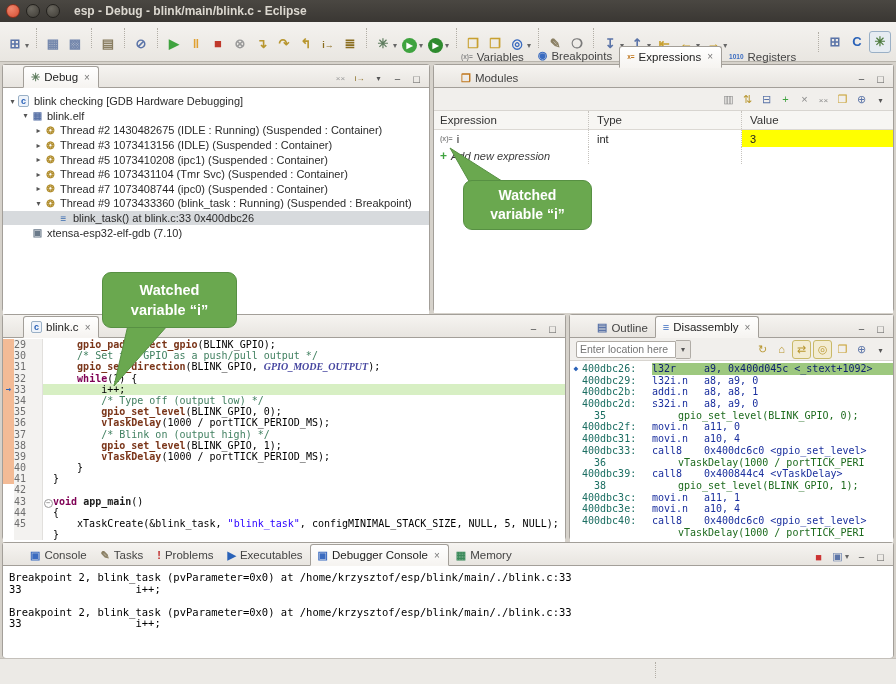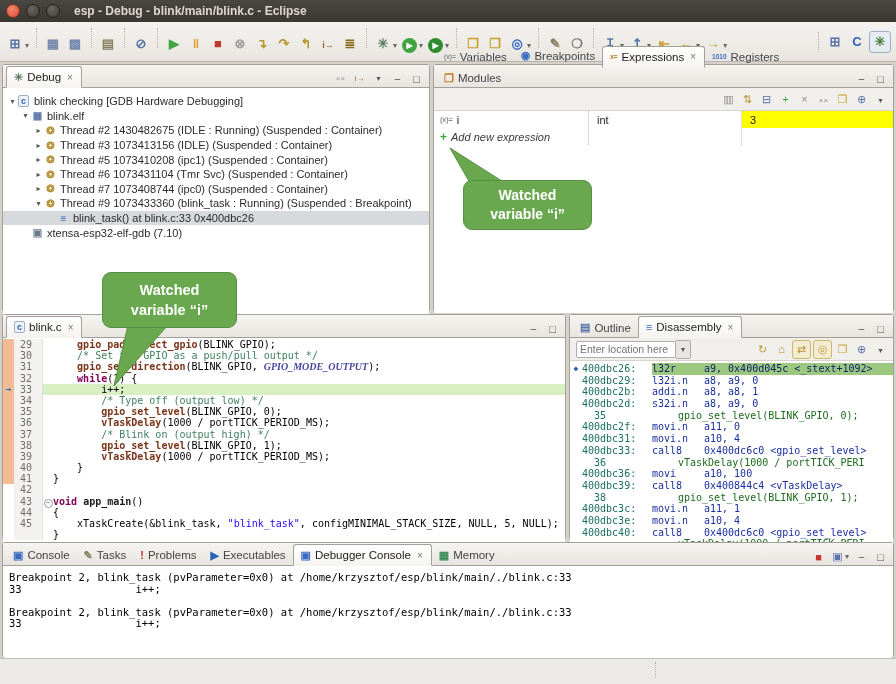--- a/index.html
+++ b/index.html
@@ -12,21 +12,21 @@
   .toolbar{position:absolute;left:0;top:22px;width:896px;height:40px;background:linear-gradient(#f4f2ef,#e9e6e1);border-bottom:1px solid #b8b4ac;display:flex;align-items:center;padding:0 4px;box-sizing:border-box;}
   .tbtn{display:inline-flex;align-items:center;justify-content:center;min-width:20px;height:20px;font-size:13px;font-weight:bold;border-radius:3px;margin:0 1px;cursor:default;}
   .tbtn.small{font-size:9px;}
   .tbtn.roundic{min-width:15px;width:15px;height:15px;border-radius:50%;font-size:8px;margin:0 3px;}
   .tbtn.pressed{background:#e6ecf2;border:1px solid #9ab0c6;}
   .ddarrow{font-size:8px;color:#666;margin:0 2px 0 -1px;}
   .tsep{display:inline-block;height:20px;border-left:1px dotted #b2aea6;margin:0 5px;}
   .toolbar-right{margin-left:auto;display:flex;align-items:center;}
   .quick-access{border:1px solid #aeaaa3;border-radius:3px;background:#f2f0ed;color:#666;font-size:11.5px;padding:2px 12px;margin-right:8px;}
   .panel{position:absolute;border:1px solid #a39f99;border-radius:3px;background:#efedea;box-sizing:border-box;}
-  .tabrow{height:22px;display:flex;align-items:flex-end;background:linear-gradient(#f6f4f1,#e8e5e0);border-bottom:1px solid #a39f99;padding-left:3px;position:relative;}
+  .tabrow{height:22px;display:flex;align-items:flex-end;background:linear-gradient(#f6f4f1,#e8e5e0);border-bottom:1px solid #a39f99;padding-left:20px;position:relative;}
   .tab{display:inline-flex;align-items:center;height:20px;padding:0 7px;font-size:11.5px;color:#444;position:relative;top:1px;white-space:nowrap;}
   .tab.active{background:linear-gradient(#ffffff,#f6f4f1);border:1px solid #a39f99;border-bottom:1px solid #f6f4f1;border-radius:3px 3px 0 0;color:#222;}
   .tabicon{font-size:11px;margin-right:4px;font-weight:bold;}
   .tabicon.tiny{font-size:6.5px;letter-spacing:0;}
   .tabicon.boxed{font-size:9px;border:1px solid #9ab0c6;background:#eef3fa;border-radius:2px;padding:0 2px;line-height:10px;}
   .tabclose{font-size:10px;color:#777;margin-left:5px;border:1px solid transparent;}
   .tabctrl{margin-left:auto;display:flex;align-items:center;padding-right:4px;}
   .pbtn{display:inline-flex;align-items:center;justify-content:center;min-width:17px;height:17px;font-size:11px;color:#555;margin-left:2px;}
   .pbtn.small{font-size:8px;}
   .pbtn.pressed{background:#f3ecd2;border:1px solid #c9b968;border-radius:3px;}
@@ -44,21 +44,21 @@
   .col-e{width:155px;padding-left:6px;box-sizing:border-box;border-right:1px dotted #c6c3be;height:100%;display:flex;align-items:center;}
   .col-t{width:153px;padding-left:8px;box-sizing:border-box;border-right:1px dotted #c6c3be;height:100%;display:flex;align-items:center;}
   .col-v{flex:1;padding-left:8px;box-sizing:border-box;height:100%;display:flex;align-items:center;}
   .xicon{font-size:7px;color:#8a8a8a;margin-right:4px;font-weight:bold;}
   .plus{color:#3fa33f;font-weight:bold;font-size:12px;margin-right:4px;}
   .additalic{font-style:italic;color:#3a3a3a;}
   
   .codeline{display:flex;height:11.2px;font-family:"DejaVu Sans Mono",monospace;font-size:10px;white-space:pre;align-items:center;}
   .ann{width:11px;flex:none;height:100%;font-size:9px;line-height:11px;color:#2a62b8;font-weight:bold;text-align:center;}
   .ann.range{background:#f3bb96;}
-  .lnum{width:24px;flex:none;text-align:center;padding-right:4px;color:#6e6e6e;background:#f3f2f0;border-right:1px solid #e2e0dd;height:100%;line-height:11.2px;}
+  .lnum{width:24px;flex:none;text-align:left;padding-right:4px;color:#6e6e6e;background:#f3f2f0;border-right:1px solid #e2e0dd;height:100%;line-height:11.2px;}
   .fold{width:10px;flex:none;text-align:center;height:100%;line-height:11px;}
   .foldmark{display:inline-block;width:7px;height:7px;border:1px solid #9a9a9a;border-radius:50%;font-size:7px;line-height:6px;color:#666;background:#fff;}
   .codetext{flex:1;height:100%;line-height:11.2px;}
   .currentline .codetext,.currentline .fold{background:#d7efc3;}
   .tk-p{color:#000;}
   .tk-k{color:#7f0055;font-weight:bold;}
   .tk-f{color:#7a3519;font-weight:bold;}
   .tk-d{color:#1a1a1a;font-weight:bold;}
   .tk-c{color:#3f7f5f;}
   .tk-s{color:#2a00ff;}
@@ -193,20 +193,25 @@
         </div></span>
     <span class="tabctrl" id="expr-tabctrl">
         <span class="pbtn" style="color: rgb(85, 85, 85);">−</span>
         <span class="pbtn" style="color: rgb(85, 85, 85);">□</span>
       </span>
   </div>
   <div class="viewtoolbar">
     <span id="expr-toolbar"><span class="pbtn" style="color: rgb(138, 138, 138);">▥</span><span class="pbtn" style="color: rgb(184, 150, 46);">⇅</span><span class="pbtn" style="color: rgb(91, 116, 168);">⊟</span><span class="pbtn" style="color: rgb(63, 163, 63);">+</span><span class="pbtn" style="color: rgb(138, 138, 138);">×</span><span class="pbtn small" style="color: rgb(138, 138, 138);">××</span><span class="pbtn" style="color: rgb(200, 160, 48);">❐</span><span class="pbtn" style="color: rgb(91, 116, 168);">⊕</span><span class="pbtn small" style="color: rgb(85, 85, 85);">▾</span></span>
   </div>
   <div class="content" style="height:202px;">
+    <div class="exprhead">
+      <span class="col-e">Expression</span>
+      <span class="col-t">Type</span>
+      <span class="col-v">Value</span>
+    </div>
     <div id="expr-rows">
         <div class="exprrow">
           <span class="col-e">
             <span class="xicon">(x)=</span>
             <span>i</span>
           </span>
           <span class="col-t">int</span>
           <span class="col-v" style="background: rgb(255, 255, 0);">3</span>
         </div>
         <div class="exprrow">
@@ -280,21 +285,20 @@
   <div class="content" id="disasm-lines" style="height:180px;padding-top:2px;">
       <div class="dline"><span class="dptr">◆</span><span class="daddr">400dbc26:</span><span class="dhlwrap dhl" style="display: flex; flex: 1 1 0%;"><span class="dmn">l32r</span><span class="dops">a9, 0x400d045c &lt;_stext+1092&gt;</span></span></div>
       <div class="dline"><span class="dptr"></span><span class="daddr">400dbc29:</span><span class="dhlwrap" style="display: flex; flex: 1 1 0%;"><span class="dmn">l32i.n</span><span class="dops">a8, a9, 0</span></span></div>
       <div class="dline"><span class="dptr"></span><span class="daddr">400dbc2b:</span><span class="dhlwrap" style="display: flex; flex: 1 1 0%;"><span class="dmn">addi.n</span><span class="dops">a8, a8, 1</span></span></div>
       <div class="dline"><span class="dptr"></span><span class="daddr">400dbc2d:</span><span class="dhlwrap" style="display: flex; flex: 1 1 0%;"><span class="dmn">s32i.n</span><span class="dops">a8, a9, 0</span></span></div>
       <div class="dline"><span class="dptr"></span><span class="dsrcnum">35</span><span class="dsrc">gpio_set_level(BLINK_GPIO, 0);</span></div>
       <div class="dline"><span class="dptr"></span><span class="daddr">400dbc2f:</span><span class="dhlwrap" style="display: flex; flex: 1 1 0%;"><span class="dmn">movi.n</span><span class="dops">a11, 0</span></span></div>
       <div class="dline"><span class="dptr"></span><span class="daddr">400dbc31:</span><span class="dhlwrap" style="display: flex; flex: 1 1 0%;"><span class="dmn">movi.n</span><span class="dops">a10, 4</span></span></div>
       <div class="dline"><span class="dptr"></span><span class="daddr">400dbc33:</span><span class="dhlwrap" style="display: flex; flex: 1 1 0%;"><span class="dmn">call8</span><span class="dops">0x400dc6c0 &lt;gpio_set_level&gt;</span></span></div>
       <div class="dline"><span class="dptr"></span><span class="dsrcnum">36</span><span class="dsrc">vTaskDelay(1000 / portTICK_PERI</span></div>
-      <div class="dline"><span class="dptr"></span><span class="daddr">400dbc36:</span><span class="dhlwrap" style="display: flex; flex: 1 1 0%;"><span class="dmn">movi</span><span class="dops">a10, 100</span></span></div>
       <div class="dline"><span class="dptr"></span><span class="daddr">400dbc39:</span><span class="dhlwrap" style="display: flex; flex: 1 1 0%;"><span class="dmn">call8</span><span class="dops">0x400844c4 &lt;vTaskDelay&gt;</span></span></div>
       <div class="dline"><span class="dptr"></span><span class="dsrcnum">38</span><span class="dsrc">gpio_set_level(BLINK_GPIO, 1);</span></div>
       <div class="dline"><span class="dptr"></span><span class="daddr">400dbc3c:</span><span class="dhlwrap" style="display: flex; flex: 1 1 0%;"><span class="dmn">movi.n</span><span class="dops">a11, 1</span></span></div>
       <div class="dline"><span class="dptr"></span><span class="daddr">400dbc3e:</span><span class="dhlwrap" style="display: flex; flex: 1 1 0%;"><span class="dmn">movi.n</span><span class="dops">a10, 4</span></span></div>
       <div class="dline"><span class="dptr"></span><span class="daddr">400dbc40:</span><span class="dhlwrap" style="display: flex; flex: 1 1 0%;"><span class="dmn">call8</span><span class="dops">0x400dc6c0 &lt;gpio_set_level&gt;</span></span></div>
       <div class="dline"><span class="dptr"></span><span class="dsrcnum"></span><span class="dsrc">vTaskDelay(1000 / portTICK_PERI</span></div>
     </div>
 </div>
 
 <div class="panel" style="left:2px;top:542px;width:892px;height:116px;">

